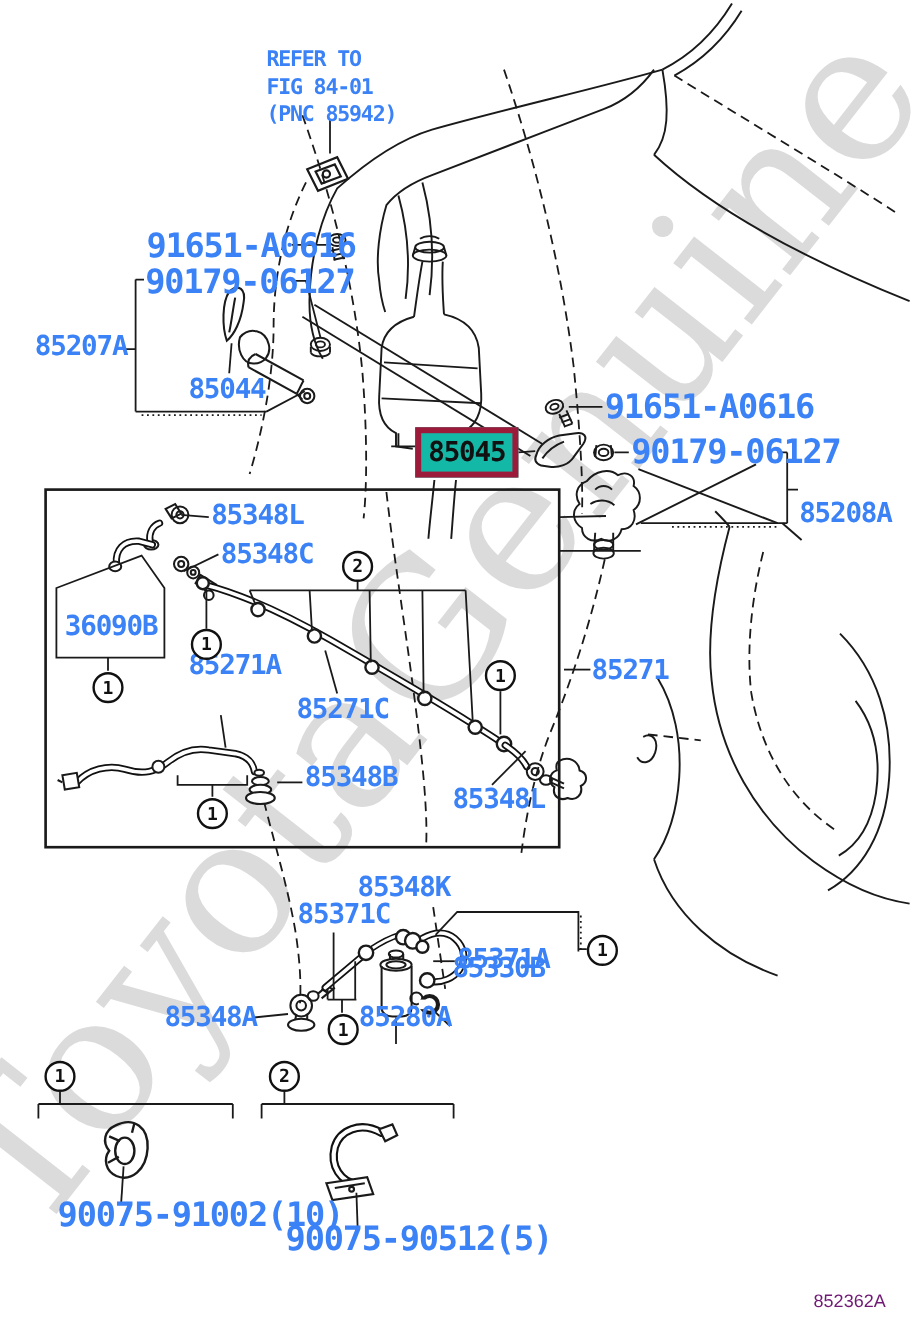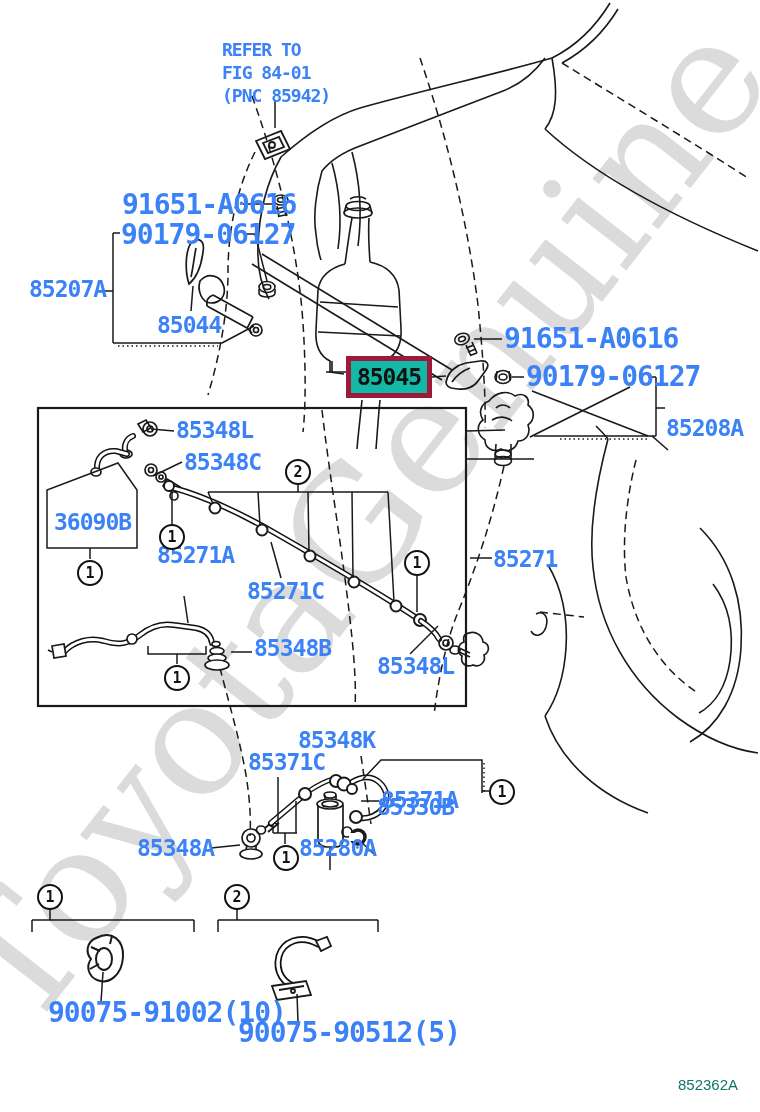--- a/index.html
+++ b/index.html
@@ -8,21 +8,21 @@
   .wm{position:absolute;left:-15px;top:922px;font-family:"DejaVu Serif",serif;
       font-size:160px;line-height:160px;color:#dbdbdb;white-space:nowrap;
       transform:rotate(-52deg);transform-origin:0 50%;z-index:0;user-select:none;}
   svg.art{position:absolute;left:0;top:0;z-index:1;}
   .lbl{position:absolute;font-family:"DejaVu Sans Mono",monospace;font-weight:bold;
        color:#3b82f6;letter-spacing:-1px;white-space:nowrap;z-index:3;}
   .big{font-size:23px;line-height:24px;}
   .sm{font-size:28px;line-height:22px;}
   .note{font-size:18px;line-height:23px;white-space:pre-line;}
   .code{font-family:"Liberation Sans",sans-serif;font-weight:normal;font-size:15px;
-        letter-spacing:0;color:#0f766e;}
+        letter-spacing:0;color:#701a75;}
   .circ{position:absolute;width:26px;height:26px;border:2px solid #111;border-radius:50%;
         background:#fff;font:bold 15px/23px "DejaVu Sans Mono",monospace;text-align:center;
         z-index:3;box-sizing:border-box;color:#111;}
   .redbox{position:absolute;left:346px;top:356px;width:86px;height:42px;
           border:5px solid #9c1b3b;background:#14b8a6;z-index:3;box-sizing:border-box;
           display:flex;align-items:center;justify-content:center;}
   .redbox .lblin{font:bold 23px "DejaVu Sans Mono",monospace;letter-spacing:-1px;color:#111;}
 </style>
 </head>
 <body>

